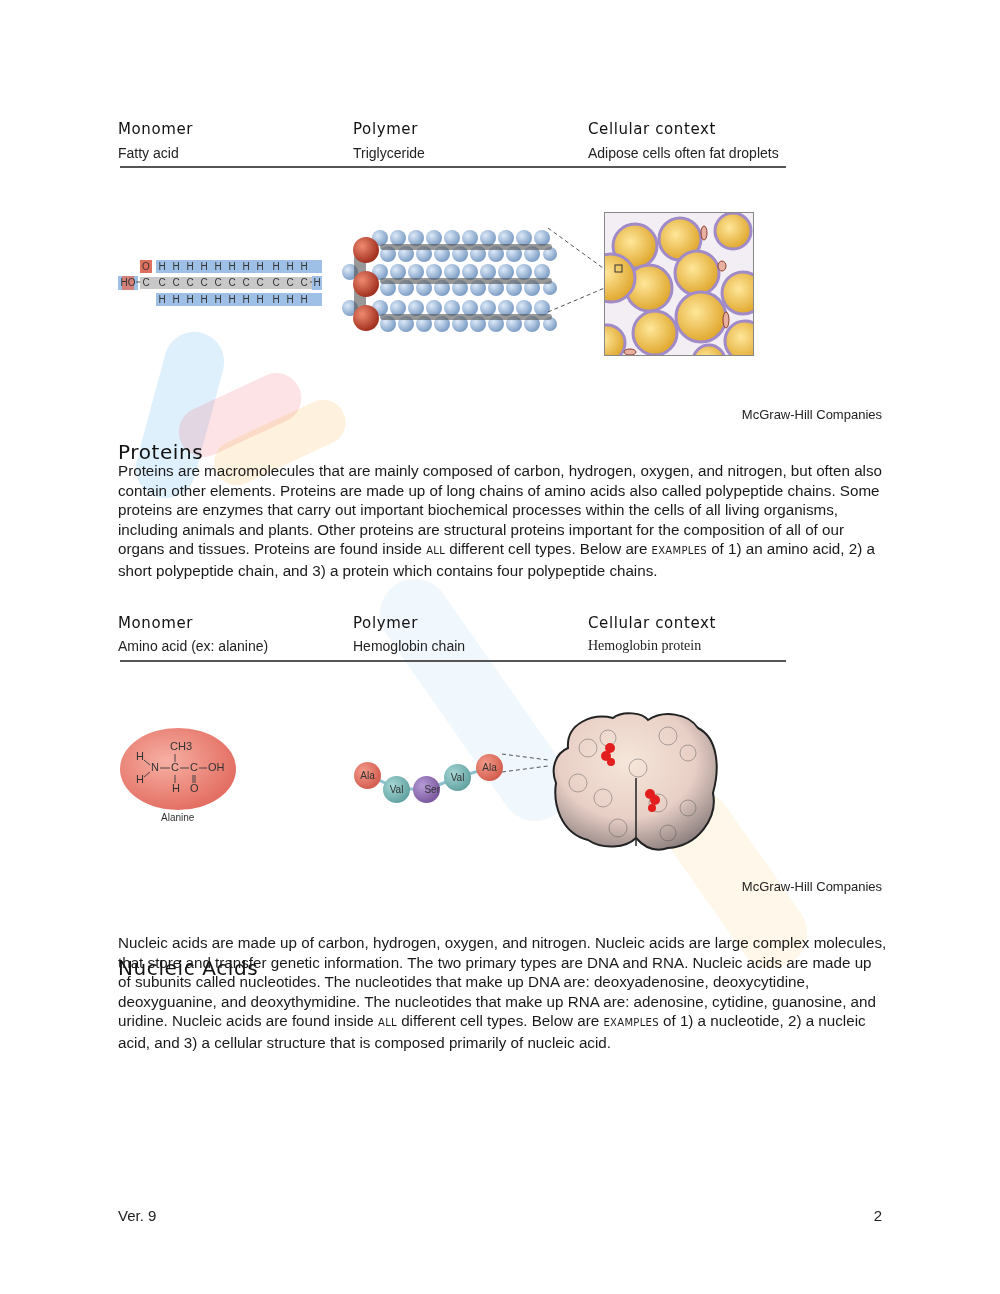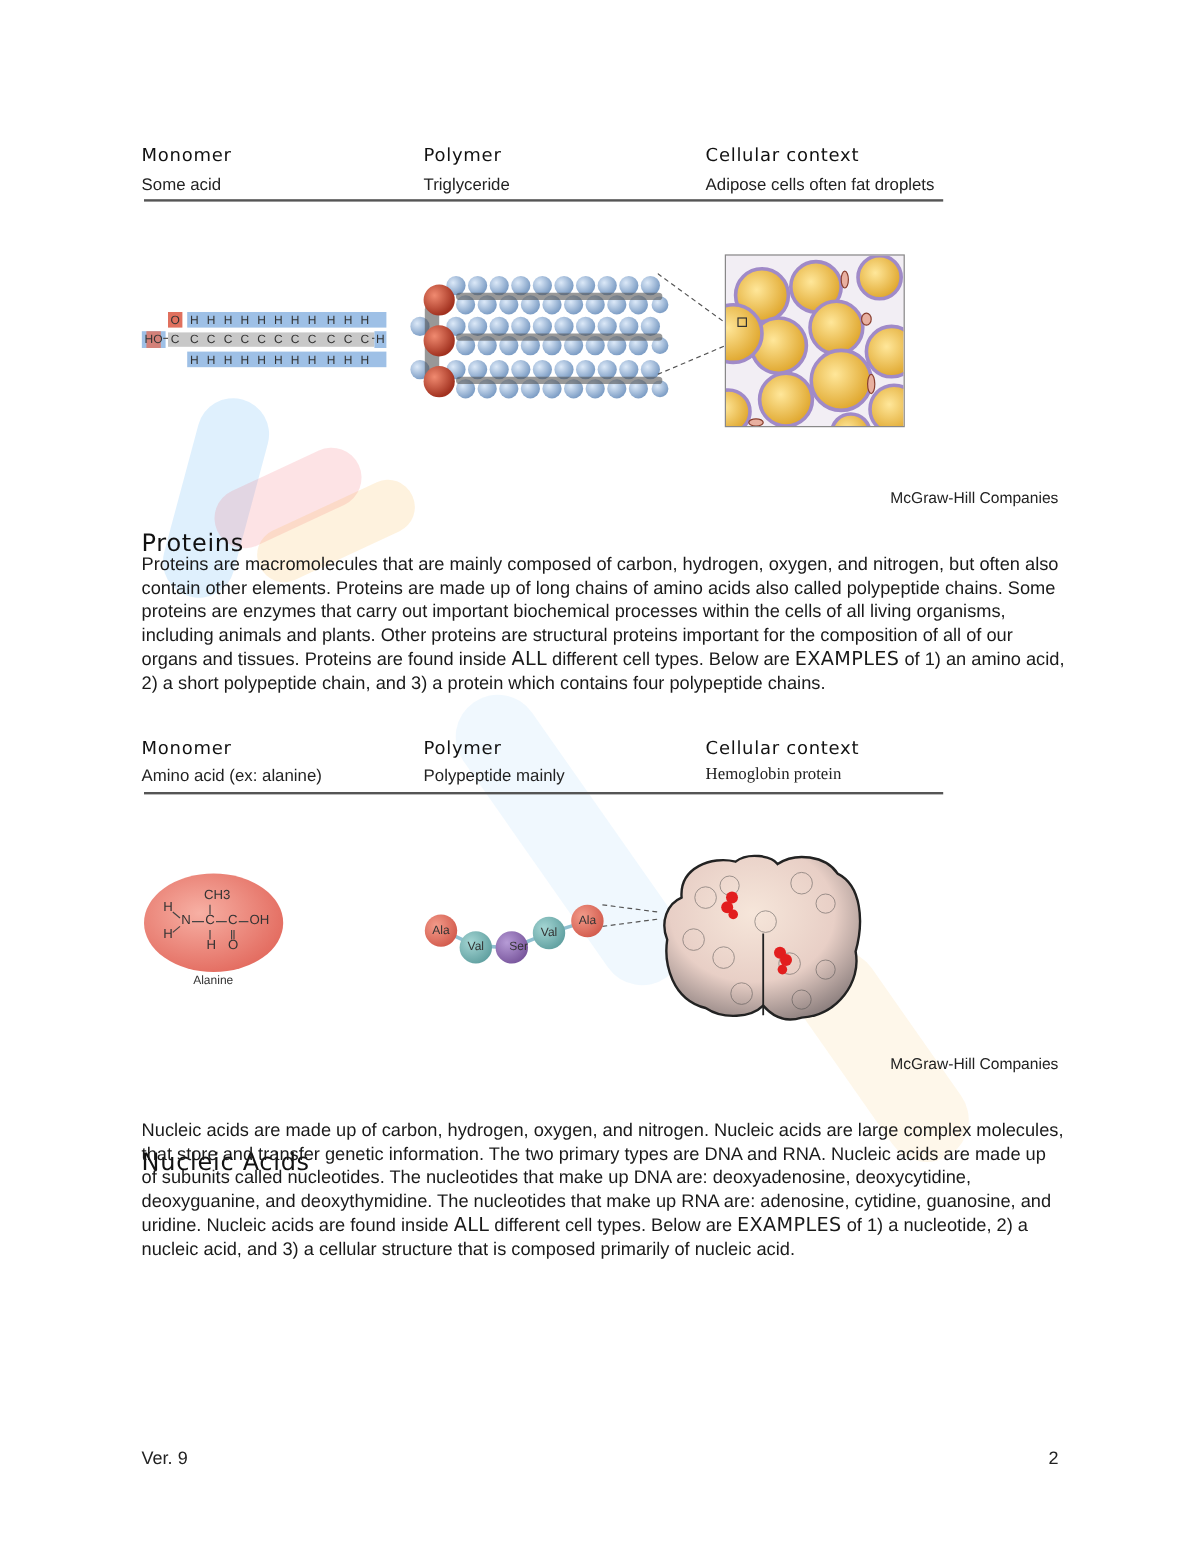--- a/index.html
+++ b/index.html
@@ -5,38 +5,38 @@
   html, body { margin:0; padding:0; background:#ffffff; }
   body { width:1000px; height:1294px; position:relative; overflow:hidden;
          font-family:"Liberation Sans", sans-serif; color:#1a1a1a; }
   .abs { position:absolute; }
   .hdr { font-family:"DejaVu Sans", sans-serif; font-size:15px; letter-spacing:0.6px; color:#111; }
   .cell { font-family:"Liberation Sans", sans-serif; font-size:14px; color:#222; }
   .rule { position:absolute; left:120px; width:666px; height:2px; background:#555; }
   .credit { font-size:13px; color:#222; text-align:center; right:118px; }
   .section-title { font-family:"DejaVu Sans", sans-serif; font-size:20px; letter-spacing:0.6px; color:#111; left:118px; }
   .para { left:118px; width:770px; font-size:15.2px; line-height:19.6px; color:#1a1a1a; }
-  .para b { font-family:"DejaVu Sans", sans-serif; font-weight:normal; font-size:16px; letter-spacing:0.3px; }
+  .para b { font-family:"DejaVu Sans", sans-serif; font-weight:normal; font-size:10px; letter-spacing:0.3px; }
   .footer { font-size:15px; color:#222; }
   .watermark { position:absolute; pointer-events:none; opacity:0.16; }
 </style>
 </head>
 <body>
 
 <div class="watermark" style="left:150px;top:330px;width:60px;height:170px;background:#3aa0f0;border-radius:30px;transform:rotate(15deg);"></div>
 <div class="watermark" style="left:175px;top:390px;width:130px;height:50px;background:#f05060;border-radius:25px;transform:rotate(-25deg);"></div>
 <div class="watermark" style="left:210px;top:420px;width:140px;height:45px;background:#f7b030;border-radius:22px;transform:rotate(-25deg);"></div>
 <div class="watermark" style="left:440px;top:560px;width:70px;height:280px;background:#3aa0f0;border-radius:35px;transform:rotate(-35deg);opacity:0.08;"></div>
 <div class="watermark" style="left:700px;top:780px;width:70px;height:200px;background:#f7b030;border-radius:35px;transform:rotate(-35deg);opacity:0.1;"></div>
 
 <div>
   <div class="abs hdr" style="left:118px;top:120px;">Monomer</div>
   <div class="abs hdr" style="left:353px;top:120px;">Polymer</div>
   <div class="abs hdr" style="left:588px;top:120px;">Cellular context</div>
-  <div class="abs cell" style="left:118px;top:145px;">Some acid</div>
+  <div class="abs cell" style="left:118px;top:145px;">Fatty acid</div>
   <div class="abs cell" style="left:353px;top:145px;">Triglyceride</div>
   <div class="abs cell" style="left:588px;top:145px;">Adipose cells often fat droplets</div>
   <div class="rule" style="top:166px;"></div>
 </div>
 
 <div class="abs" style="left:118px;top:258px;width:206px;height:50px;">
   <svg width="206" height="50" viewBox="0 0 206 50">
     <rect x="38" y="2" width="166" height="13" fill="#9ec0e6"></rect>
     <rect x="38" y="35" width="166" height="13" fill="#9ec0e6"></rect>
     <rect x="22" y="2" width="12" height="13" fill="#e0705e"></rect>
@@ -220,21 +220,21 @@
 <div class="abs credit" style="top:407px;">McGraw-Hill Companies</div>
 
 <div class="abs section-title" style="top:440px;">Proteins</div>
 <div class="abs para" style="top:461px;"><span>Proteins are macromolecules that are mainly composed of carbon, hydrogen, oxygen, and nitrogen, but often also contain other elements. Proteins are made up of long chains of amino acids also called polypeptide chains. Some proteins are enzymes that carry out important biochemical processes within the cells of all living organisms, including animals and plants. Other proteins are structural proteins important for the composition of all of our organs and tissues. Proteins are found inside </span><b>ALL</b><span> different cell types. Below are </span><b>EXAMPLES</b><span> of 1) an amino acid, 2) a short polypeptide chain, and 3) a protein which contains four polypeptide chains.</span></div>
 
 <div>
   <div class="abs hdr" style="left:118px;top:614px;">Monomer</div>
   <div class="abs hdr" style="left:353px;top:614px;">Polymer</div>
   <div class="abs hdr" style="left:588px;top:614px;">Cellular context</div>
   <div class="abs cell" style="left:118px;top:638px;">Amino acid (ex: alanine)</div>
-  <div class="abs cell" style="left:353px;top:638px;">Polypeptide mainly</div>
+  <div class="abs cell" style="left:353px;top:638px;">Hemoglobin chain</div>
   <div class="abs cell" style="left:588px;top:638px;font-family:Liberation Serif, serif;">Hemoglobin protein</div>
   <div class="rule" style="top:660px;"></div>
 </div>
 
 <div class="abs" style="left:120px;top:728px;width:118px;height:100px;">
   <div class="abs" style="left:0;top:0;width:116px;height:82px;border-radius:50%;background:radial-gradient(ellipse at 40% 40%, #f7b0a4, #e2685c 80%, #d05a50);"></div>
   <div class="abs" style="left:50px;top:12px;font-size:11px;color:#333;">CH3</div>
   <div class="abs" style="left:16px;top:22px;font-size:11px;color:#333;">H</div>
   <div class="abs" style="left:31px;top:33px;font-size:11px;color:#333;">N</div>
   <div class="abs" style="left:51px;top:33px;font-size:11px;color:#333;">C</div>

